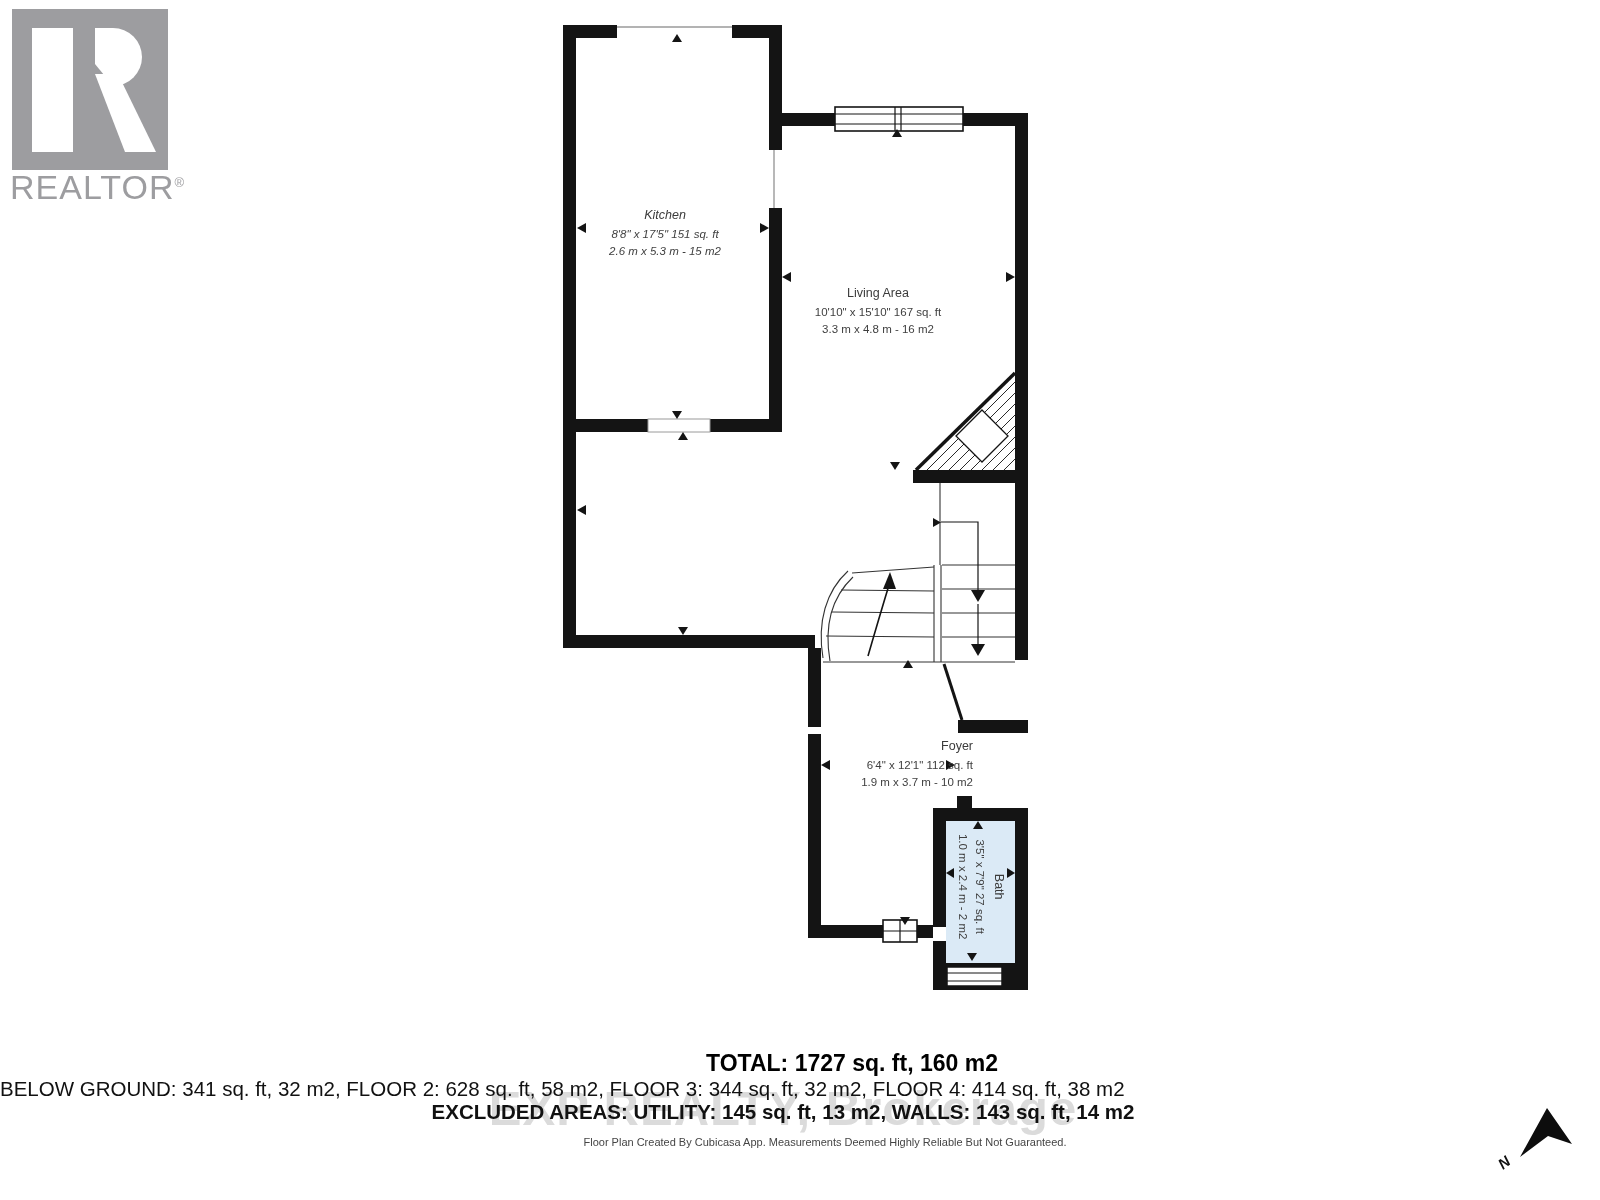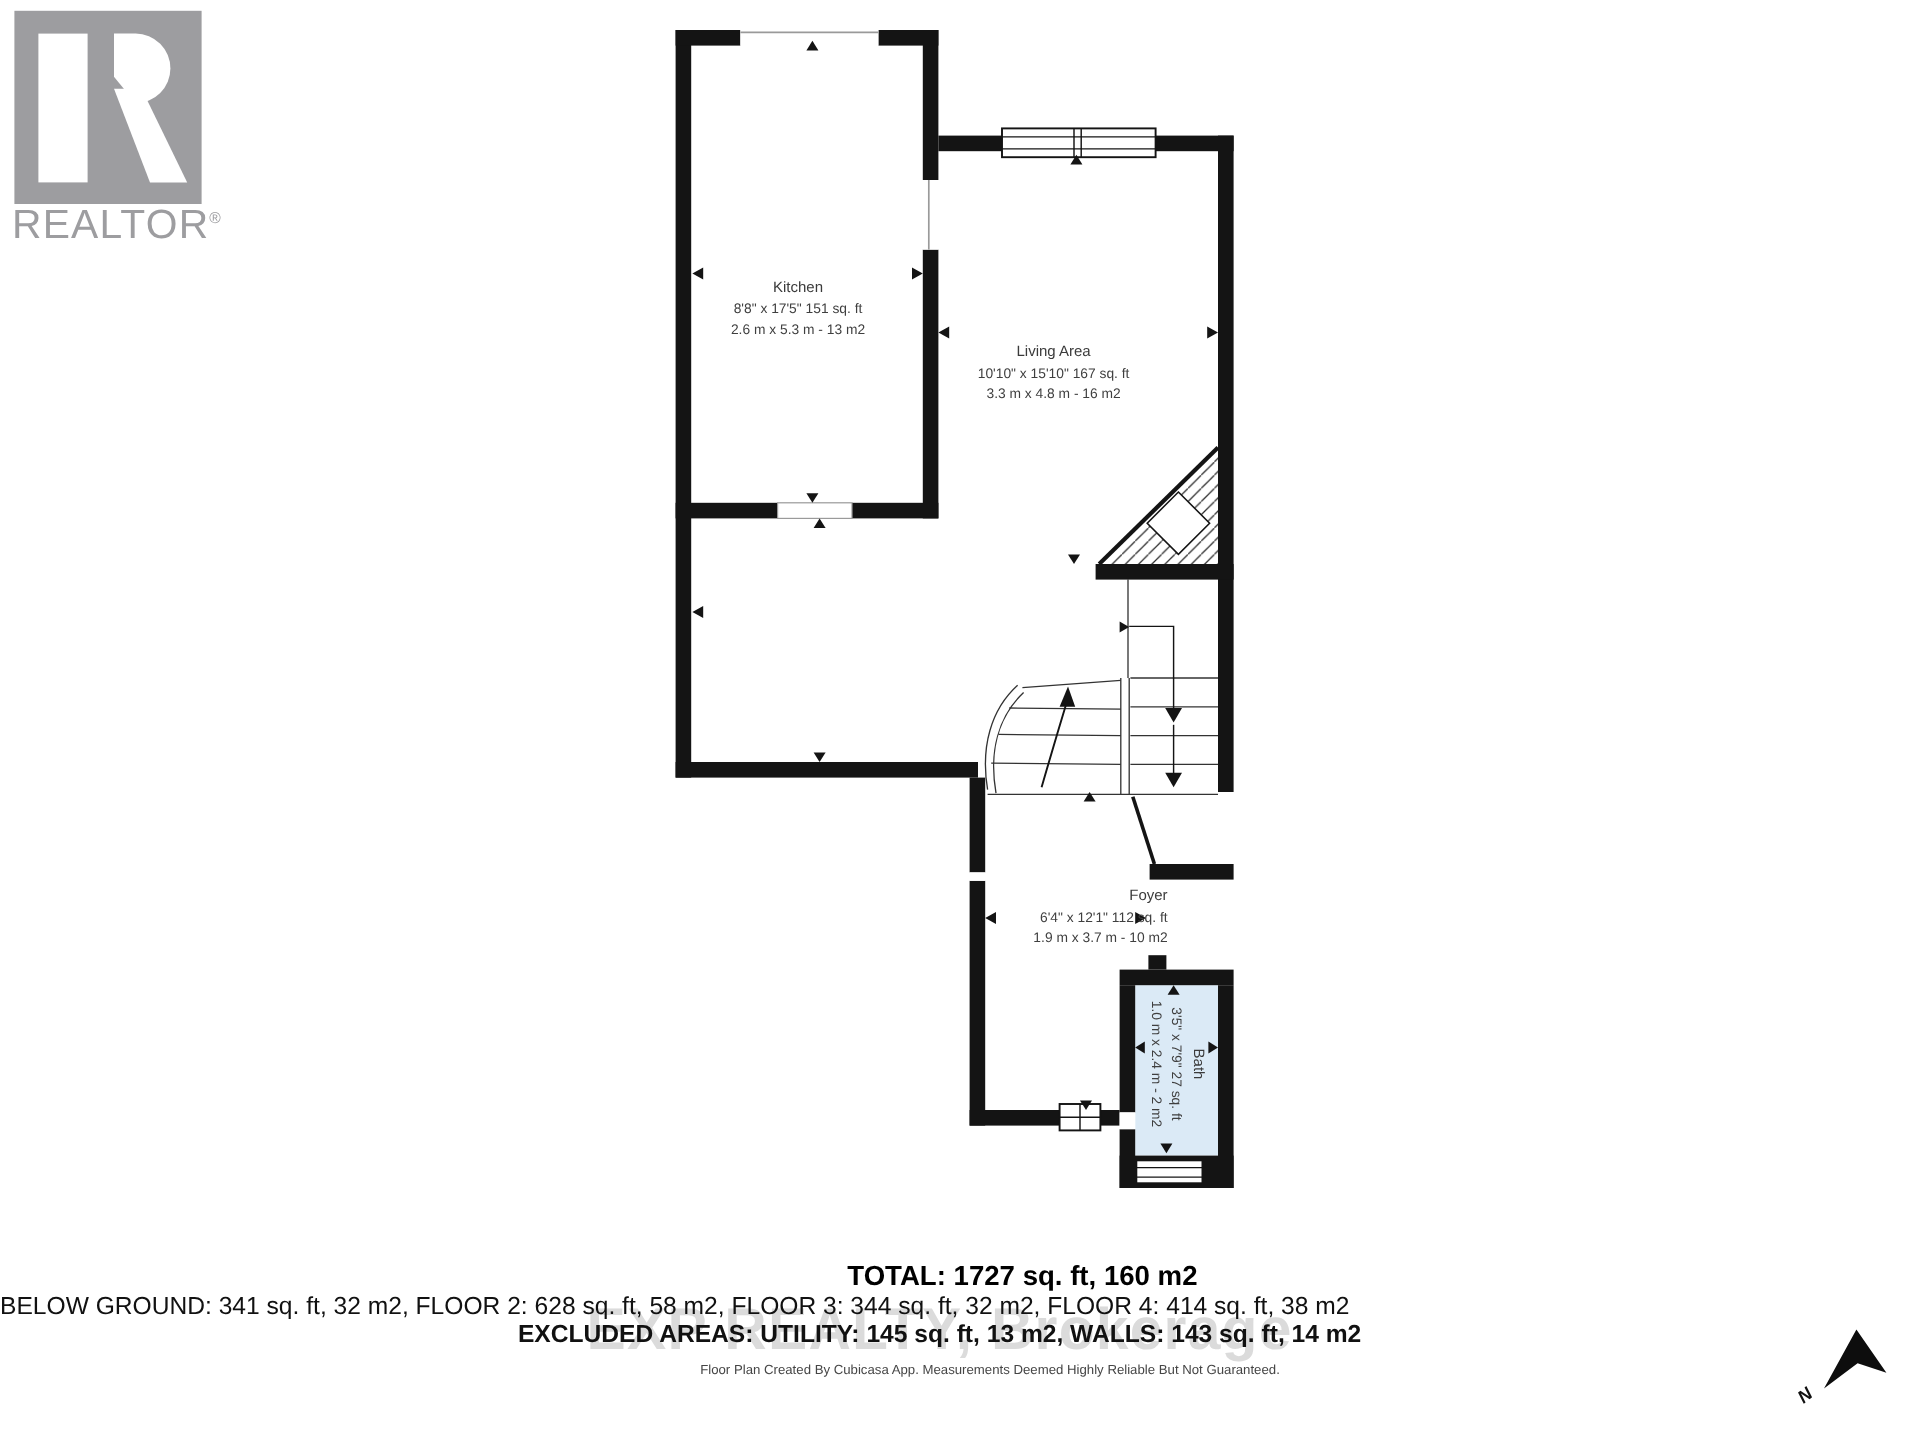--- a/index.html
+++ b/index.html
@@ -5,21 +5,21 @@
   html,body{margin:0;padding:0;background:#ffffff;}
   .canvas{
     position:relative;width:1600px;height:1200px;background:#ffffff;
     font-family:"Liberation Sans", sans-serif;overflow:hidden;
   }
   .plan-svg{position:absolute;left:0;top:0;}
   
   .room-label{position:absolute;text-align:center;color:#3b3b3b;z-index:2;}
   .room-name{font-size:12.5px;margin-bottom:4px;}
   .room-dims{font-size:11.5px;line-height:1.45;color:#3f3f3f;}
-  .label-kitchen{left:565px;top:232px;width:200px;}
+  .label-kitchen{left:565px;top:208px;width:200px;font-style:italic;}
   .label-living{left:778px;top:286px;width:200px;}
   .label-dining{left:612px;top:506px;width:200px;}
   .label-foyer{left:773px;top:739px;width:200px;text-align:right;}
   .label-bath{left:910px;top:861px;width:140px;transform:rotate(90deg);}
   
   .realtor-text{position:absolute;left:10px;top:168px;font-size:34px;color:#9d9da0;
     letter-spacing:1px;z-index:2;}
   .realtor-text sup{font-size:13px;}
   
   .watermark{position:absolute;top:1080px;left:0;width:1566px;text-align:center;
@@ -179,21 +179,21 @@
     </g>
   </svg>
 
   <div class="realtor-text">
     <span>REALTOR</span><sup>®</sup>
   </div>
 
   <div class="room-label label-kitchen">
     <div class="room-name">Kitchen</div>
     <div class="room-dims">8'8" x 17'5" 151 sq. ft</div>
-    <div class="room-dims">2.6 m x 5.3 m - 13 m2</div>
+    <div class="room-dims">2.6 m x 5.3 m - 15 m2</div>
   </div>
 
   <div class="room-label label-living">
     <div class="room-name">Living Area</div>
     <div class="room-dims">10'10" x 15'10" 167 sq. ft</div>
     <div class="room-dims">3.3 m x 4.8 m - 16 m2</div>
   </div>
 
 
   <div class="room-label label-foyer">

